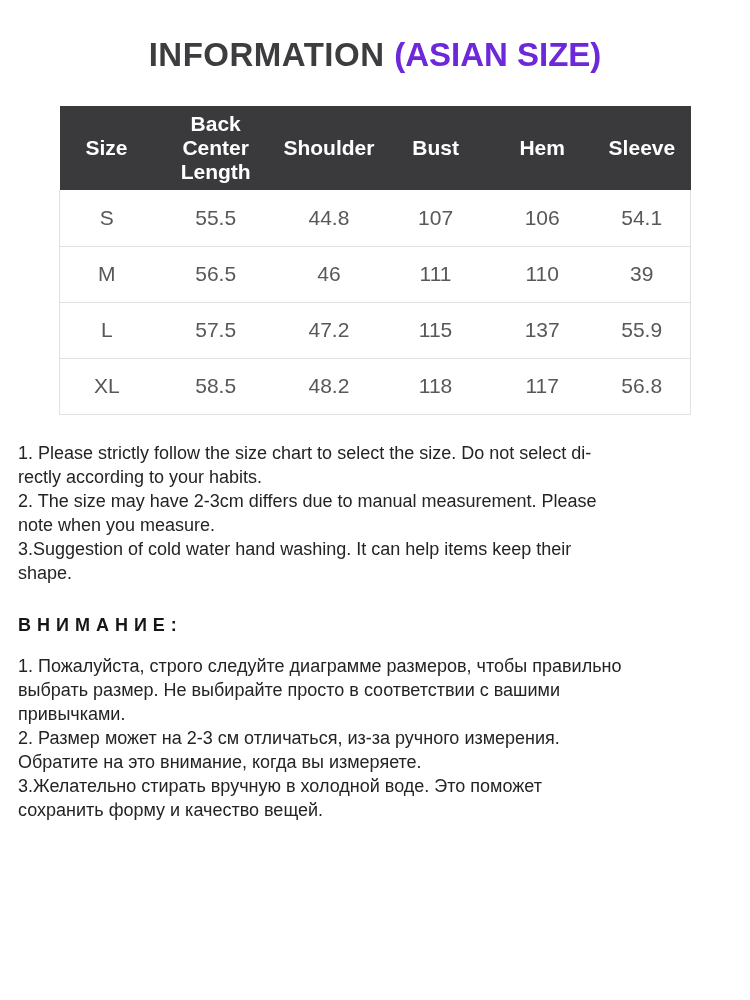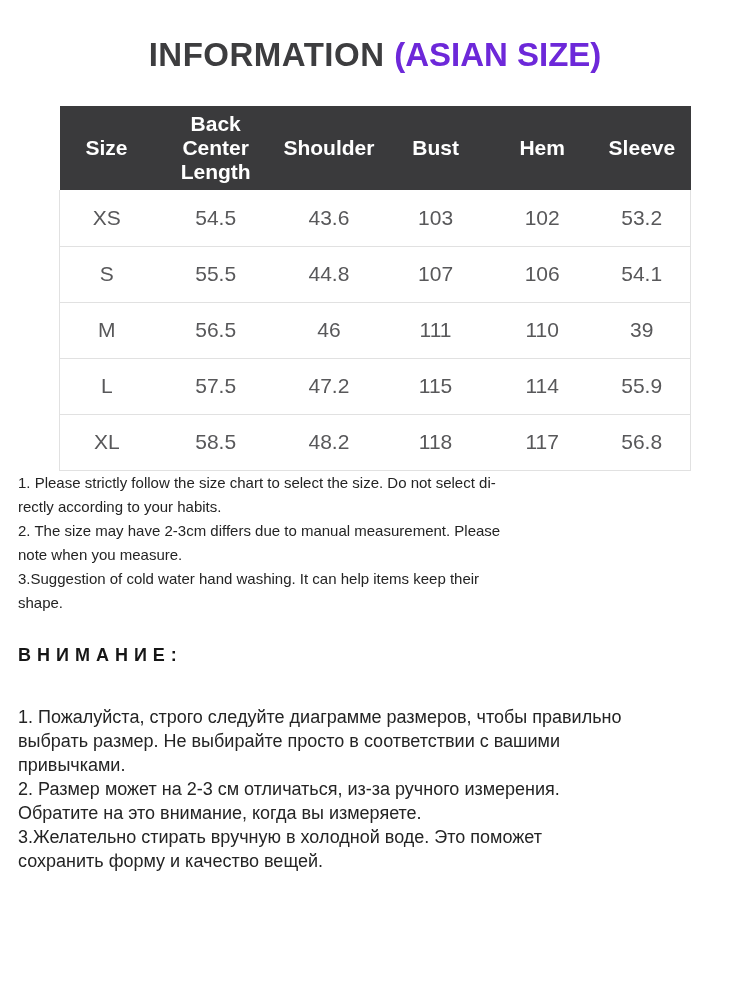--- a/index.html
+++ b/index.html
@@ -71,34 +71,35 @@
     width: 714px;
     margin: 0 auto;
   }
   .note-heading {
     margin-top: 44px;
     font-size: 20px;
     font-weight: bold;
     color: #161616;
   }
   .note-body {
-    font-size: 15px;
+    margin-top: 26px;
+    font-size: 18px;
     line-height: 24px;
     color: #242424;
     white-space: pre-line;
   }
   .attention-heading {
     margin-top: 30px;
     font-size: 18px;
     font-weight: bold;
     letter-spacing: 6px;
     color: #161616;
   }
   .attention-body {
-    margin-top: 39px;
+    margin-top: 18px;
     font-size: 18px;
     line-height: 24px;
     color: #242424;
     white-space: pre-line;
   }
 </style>
 </head>
 <body>
 
 <h1 class="page-title"><span>INFORMATION </span><span class="title-bold">(ASIAN SIZE)</span></h1>
@@ -118,49 +119,41 @@
       <th>Back Center
 Length</th>
       <th>Shoulder</th>
       <th>Bust</th>
       <th>Hem</th>
       <th>Sleeve</th>
     </tr>
   </thead>
   <tbody>
     <tr>
-      <td>XS</td>
-      <td>54.5</td>
-      <td>43.6</td>
-      <td>103</td>
-      <td>102</td>
-      <td>53.2</td>
-    </tr>
-    <tr>
       <td>S</td>
       <td>55.5</td>
       <td>44.8</td>
       <td>107</td>
       <td>106</td>
       <td>54.1</td>
     </tr>
     <tr>
       <td>M</td>
       <td>56.5</td>
       <td>46</td>
       <td>111</td>
       <td>110</td>
       <td>39</td>
     </tr>
     <tr>
       <td>L</td>
       <td>57.5</td>
       <td>47.2</td>
       <td>115</td>
-      <td>114</td>
+      <td>137</td>
       <td>55.9</td>
     </tr>
     <tr>
       <td>XL</td>
       <td>58.5</td>
       <td>48.2</td>
       <td>118</td>
       <td>117</td>
       <td>56.8</td>
     </tr>

